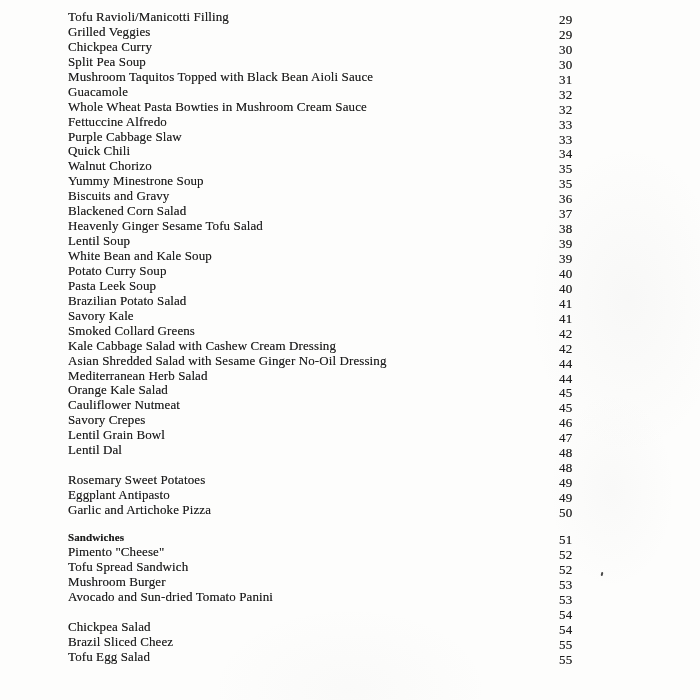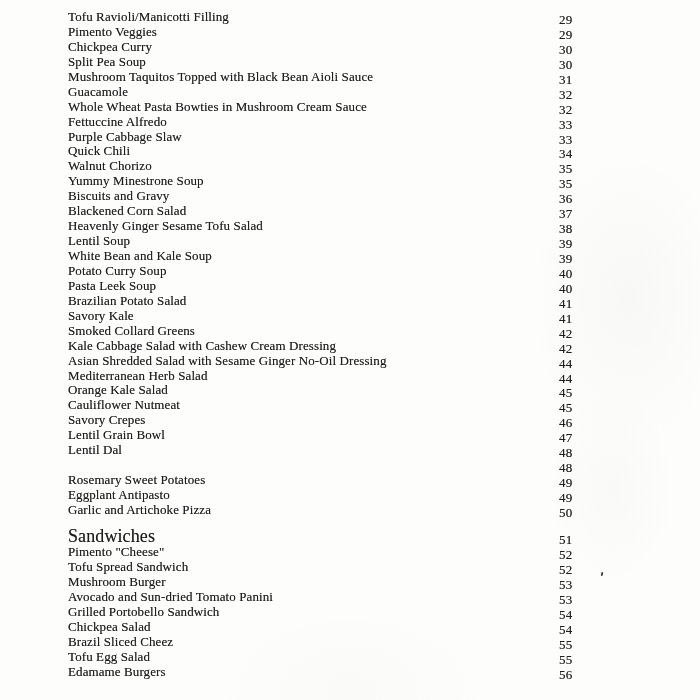--- a/index.html
+++ b/index.html
@@ -39,22 +39,22 @@
   }
   .pageno {
     position: absolute;
     left: 491px;
     top: 4px;
     font-size: 13px;
     letter-spacing: 0.3px;
     text-shadow: 0 0 0.5px rgba(25,25,25,0.55);
   }
   .heading .title {
-    font-weight: normal;
-    font-size: 18px;
+    font-weight: bold;
+    font-size: 11px;
     letter-spacing: 0.1px;
   }
   .section-gap {
     height: 12.5px;
   }
   .speck {
     position: absolute;
     left: 601px;
     top: 572px;
     width: 2px;
@@ -63,21 +63,21 @@
     border-radius: 1px;
     transform: rotate(12deg);
   }
 </style>
 </head>
 <body>
 
 <div class="page">
   <div class="content" id="toc">
       <div class="row"><span class="title">Tofu Ravioli/Manicotti Filling</span><span class="pageno">29</span></div>
-      <div class="row"><span class="title">Pimento Veggies</span><span class="pageno">29</span></div>
+      <div class="row"><span class="title">Grilled Veggies</span><span class="pageno">29</span></div>
       <div class="row"><span class="title">Chickpea Curry</span><span class="pageno">30</span></div>
       <div class="row"><span class="title">Split Pea Soup</span><span class="pageno">30</span></div>
       <div class="row"><span class="title">Mushroom Taquitos Topped with Black Bean Aioli Sauce</span><span class="pageno">31</span></div>
       <div class="row"><span class="title">Guacamole</span><span class="pageno">32</span></div>
       <div class="row"><span class="title">Whole Wheat Pasta Bowties in Mushroom Cream Sauce</span><span class="pageno">32</span></div>
       <div class="row"><span class="title">Fettuccine Alfredo</span><span class="pageno">33</span></div>
       <div class="row"><span class="title">Purple Cabbage Slaw</span><span class="pageno">33</span></div>
       <div class="row"><span class="title">Quick Chili</span><span class="pageno">34</span></div>
       <div class="row"><span class="title">Walnut Chorizo</span><span class="pageno">35</span></div>
       <div class="row"><span class="title">Yummy Minestrone Soup</span><span class="pageno">35</span></div>
@@ -102,20 +102,19 @@
       <div class="row"><span class="pageno">48</span></div>
       <div class="row"><span class="title">Rosemary Sweet Potatoes</span><span class="pageno">49</span></div>
       <div class="row"><span class="title">Eggplant Antipasto</span><span class="pageno">49</span></div>
       <div class="row"><span class="title">Garlic and Artichoke Pizza</span><span class="pageno">50</span></div>
       <div class="section-gap"></div>
       <div class="row heading"><span class="title">Sandwiches</span><span class="pageno">51</span></div>
       <div class="row"><span class="title">Pimento "Cheese"</span><span class="pageno">52</span></div>
       <div class="row"><span class="title">Tofu Spread Sandwich</span><span class="pageno">52</span></div>
       <div class="row"><span class="title">Mushroom Burger</span><span class="pageno">53</span></div>
       <div class="row"><span class="title">Avocado and Sun-dried Tomato Panini</span><span class="pageno">53</span></div>
-      <div class="row"><span class="title">Grilled Portobello Sandwich</span><span class="pageno">54</span></div>
+      <div class="row"><span class="pageno">54</span></div>
       <div class="row"><span class="title">Chickpea Salad</span><span class="pageno">54</span></div>
       <div class="row"><span class="title">Brazil Sliced Cheez</span><span class="pageno">55</span></div>
       <div class="row"><span class="title">Tofu Egg Salad</span><span class="pageno">55</span></div>
-      <div class="row"><span class="title">Edamame Burgers</span><span class="pageno">56</span></div>
     </div>
   <div class="speck"></div>
 </div>
 
 </body></html>

